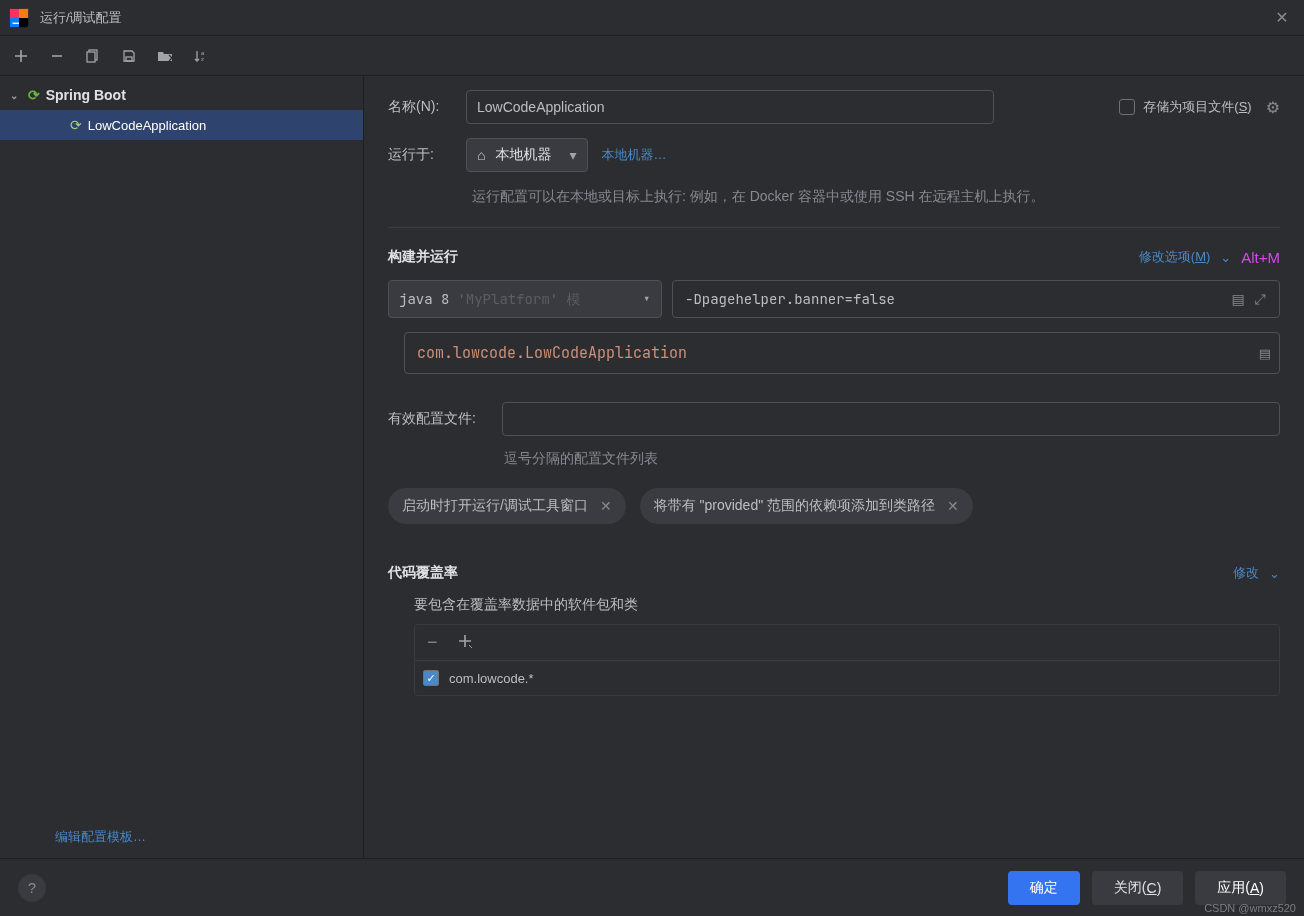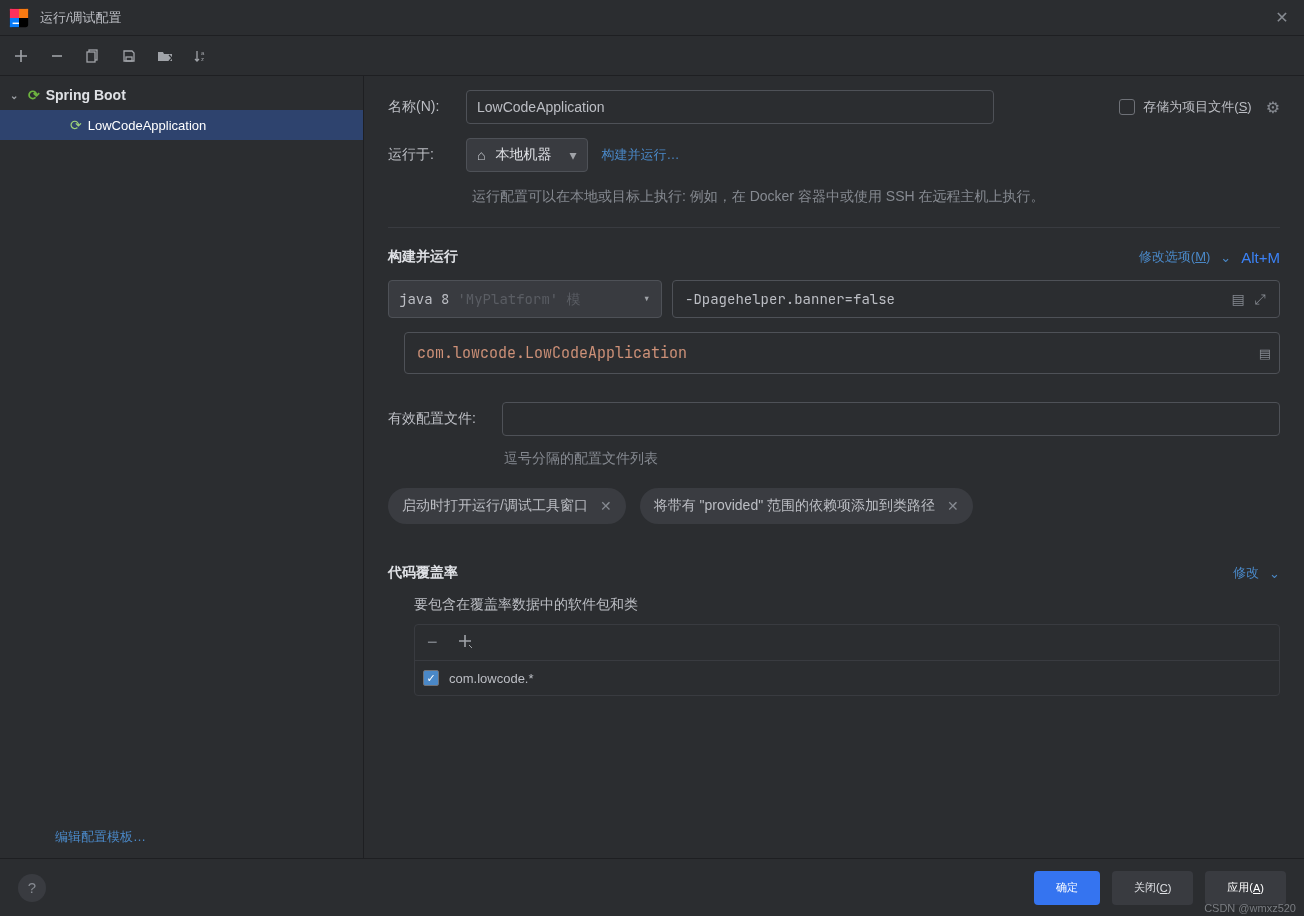--- a/index.html
+++ b/index.html
@@ -89,21 +89,21 @@
 .pkg-tb { display: flex; align-items: center; height: 36px; padding: 0 12px; gap: 20px; border-bottom: 1px solid #393b40; }
 .pkg-tb .tb-btn { color: #868a91; font-size: 18px; cursor: pointer; }
 .pkg-row { display: flex; align-items: center; height: 34px; padding: 0 8px; gap: 10px; }
 .pkg-row .chk { width: 16px; height: 16px; border: 1px solid #6e7177; border-radius: 2px; background: linear-gradient(#4a88c7,#4a88c7); display: flex; align-items: center; justify-content: center; color: #fff; font-size: 11px; }
 .footer {
   height: 58px; border-top: 1px solid #1e1f22; display: flex; align-items: center;
   padding: 0 18px; gap: 12px; background: #2b2d30;
 }
 .footer .help { width: 28px; height: 28px; border-radius: 14px; background: #393b40; color: #868a91; display: flex; align-items: center; justify-content: center; font-size: 15px; cursor: pointer; }
 .footer .spacer { flex: 1; }
-.btn { height: 34px; padding: 0 22px; border-radius: 4px; display: flex; align-items: center; justify-content: center; font-size: 11px; cursor: pointer; }
+.btn { height: 34px; padding: 0 22px; border-radius: 4px; display: flex; align-items: center; justify-content: center; font-size: 14px; cursor: pointer; }
 .btn.primary { background: #3574f0; color: #fff; }
 .btn.secondary { background: #393b40; color: #dfe1e5; }
 .btn.disabled { background: #393b40; color: #ffffff; }
 .gear { color: #868a91; font-size: 16px; cursor: pointer; }
 .watermark { position: fixed; right: 8px; bottom: 2px; color: #7a7d82; font-size: 11px; }
 </style>
 </head>
 <body>
 
 <div class="titlebar">
@@ -186,33 +186,33 @@
       <span class="gear">⚙</span>
     </div>
 
     <div class="row">
       <span class="label">运行于:</span>
       <div class="dropdown">
         <span class="home">⌂</span>
         <span>本地机器</span>
         <span class="chevdn">▾</span>
       </div>
-      <span class="link">构建并运行…</span>
+      <span class="link">本地机器…</span>
     </div>
 
     <div class="desc">运行配置可以在本地或目标上执行: 例如，在 Docker 容器中或使用 SSH 在远程主机上执行。</div>
 
     <div class="hr"></div>
 
     <div class="section-head">
       <span class="section-title">构建并运行</span>
       <div class="mod-opts">
         <span class="link"><span>修改选项(</span><span class="hint-u">M</span><span>)</span></span>
         <span style="color:#4a88c7">⌄</span>
-        <span style="color:#3b82f6;font-size:15px">Alt+M</span>
+        <span style="color:#d946ef;font-size:15px">Alt+M</span>
       </div>
     </div>
 
     <div class="build-row">
       <div class="jdk-select">
         <span>java 8</span>
         <span class="ph">'MyPlatform'  模</span>
         <span style="flex:1"></span>
         <span style="color:#a0a3a8">▾</span>
       </div>

